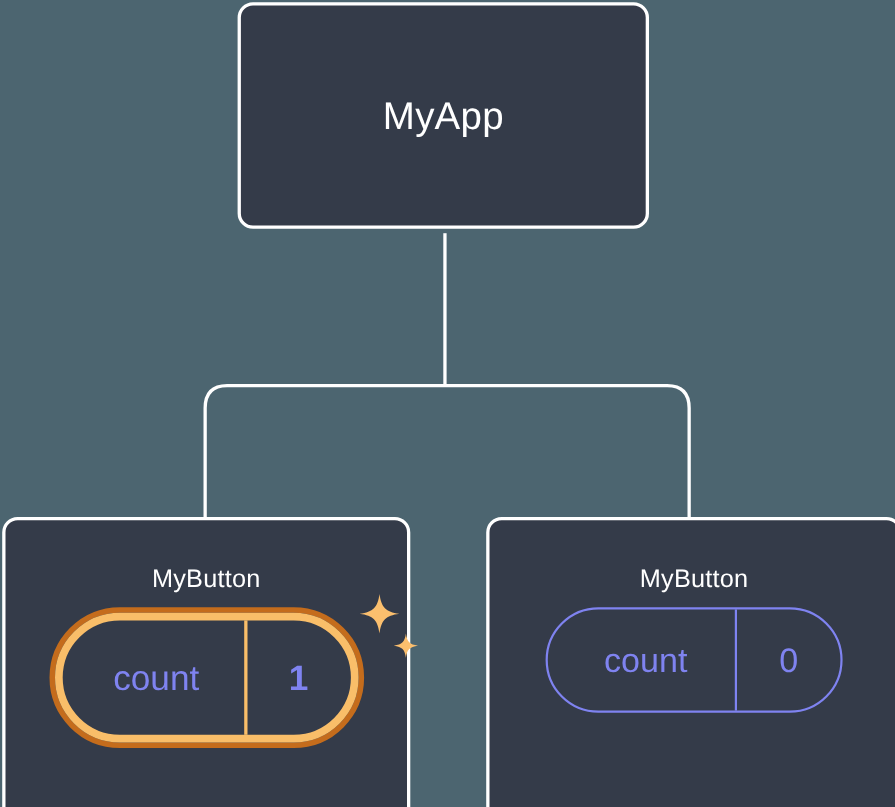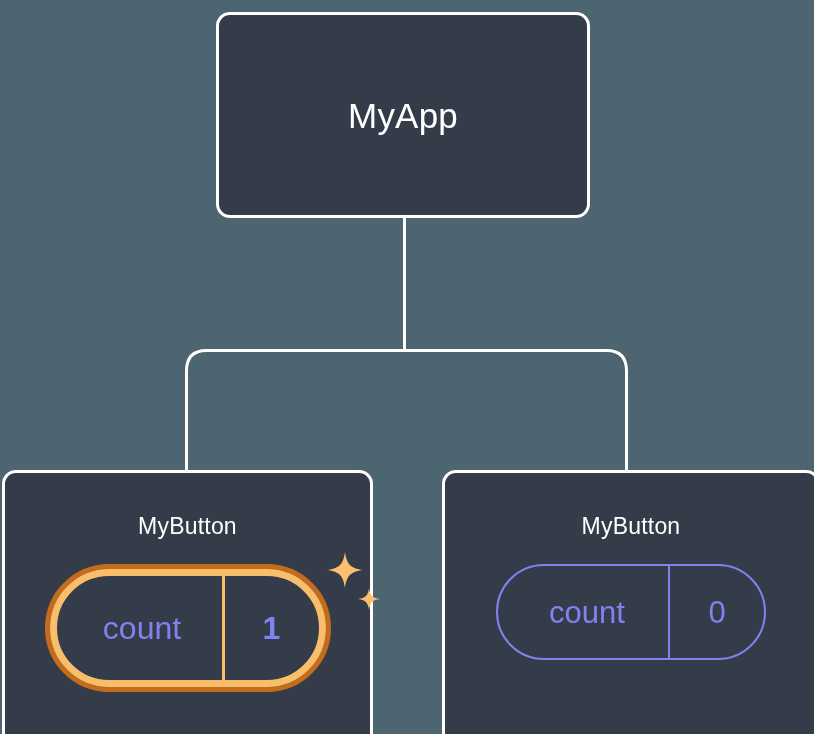--- a/index.html
+++ b/index.html
@@ -39,21 +39,21 @@
     background: #343b49;
     border: 3px solid #ffffff;
     border-radius: 14px;
     display: flex;
     flex-direction: column;
     align-items: center;
   }
 
   .node-root {
     left: 216px;
-    top: 12px;
+    top: 2px;
     width: 374px;
     height: 206px;
     justify-content: center;
   }
 
   .node-child {
     top: 470px;
     height: 300px;
     padding-top: 42px;
   }
@@ -67,21 +67,21 @@
     letter-spacing: 0.2px;
     line-height: 1;
     white-space: nowrap;
   }
   .node-root .node-title  { font-size: 35px; }
   .node-child .node-title { font-size: 23px; }
 
   
   .pill-wrap {
     position: relative;
-    margin-top: 26px;
+    margin-top: 14px;
     display: flex;
     align-items: center;
   }
 
   .pill {
     box-sizing: border-box;
     display: flex;
     align-items: stretch;
     background: #343b49;
   }

